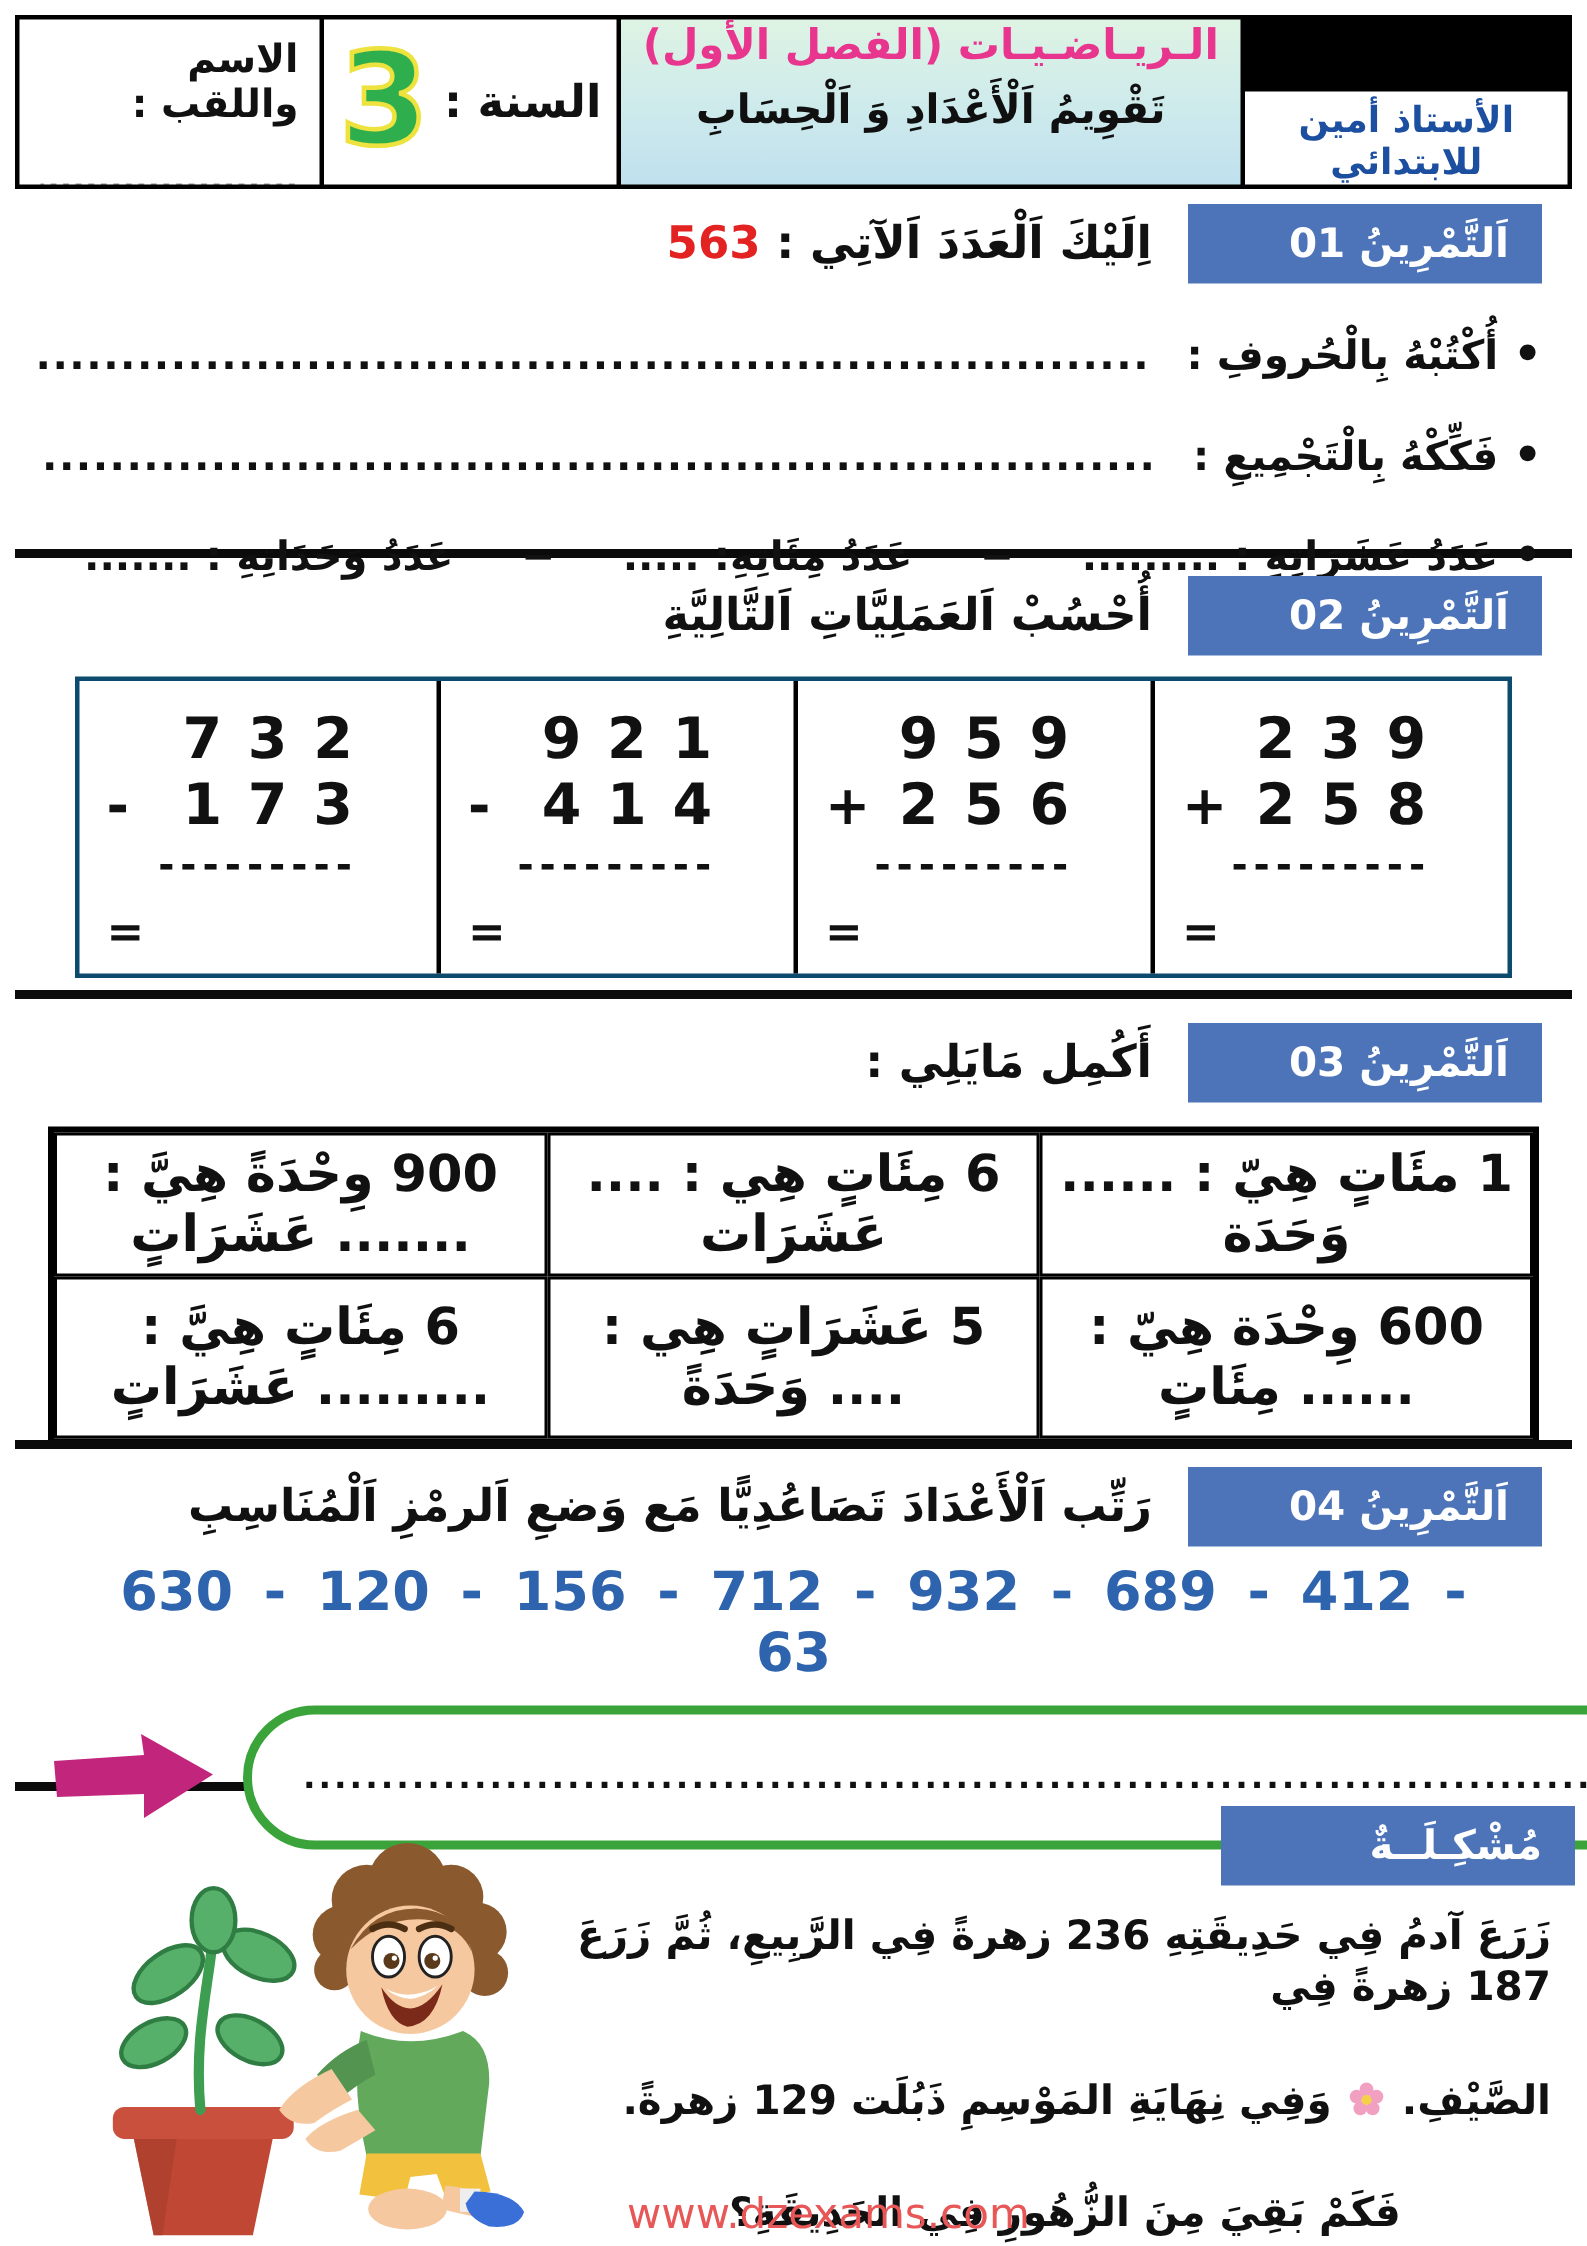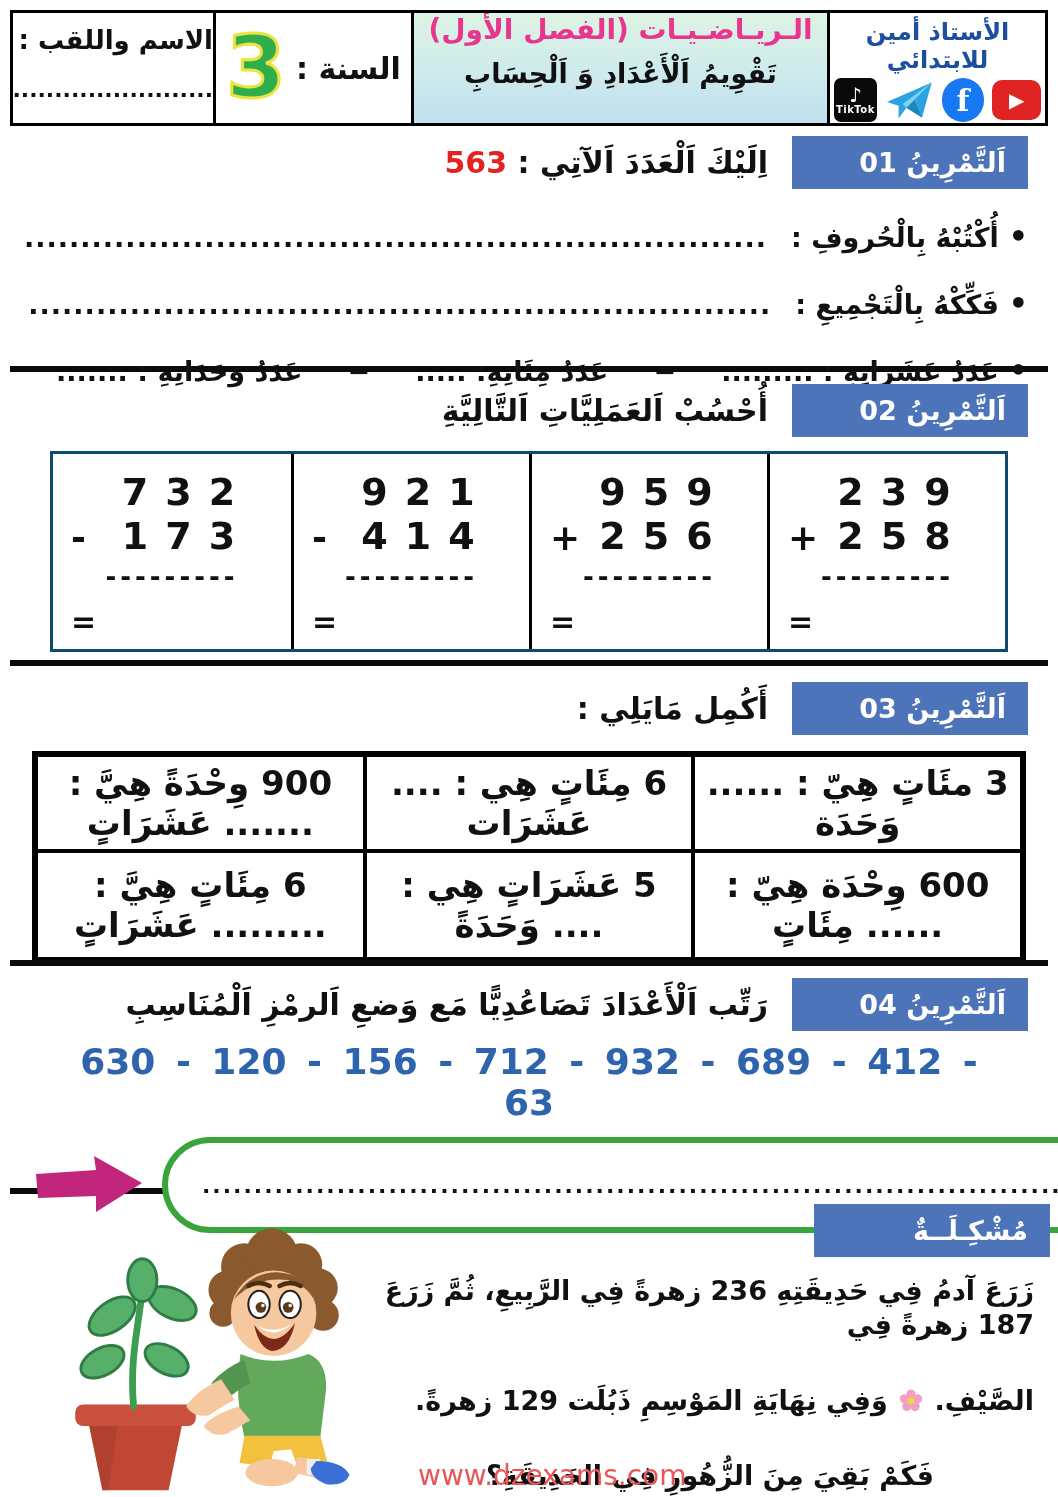--- a/index.html
+++ b/index.html
@@ -17,21 +17,21 @@
   
   .header {
     display: grid;
     grid-template-columns: 215px 413px 195px 1fr;
     gap: 3px;
     background: #000;
     border: 3px solid #000;
     height: 116px;
   }
   .hcell { background: #fff; overflow: hidden; }
-  .brand-cell { text-align: center; padding: 6px 4px 2px; }
+  .brand-cell { text-align: center; padding: 6px 4px 2px; margin-top: 48px; }
   .brand-title { color: #1d4fa0; font-weight: bold; font-size: 24px; line-height: 1.15; }
   .social-row { direction: ltr; display: flex; justify-content: center; align-items: center; gap: 8px; margin-top: 4px; }
   .icon-tiktok {
     width: 44px; height: 44px; background: #0a0a0a; border-radius: 7px;
     color: #fff; display: flex; flex-direction: column; align-items: center; justify-content: center;
     line-height: 1;
   }
   .icon-tiktok .note { font-size: 20px; }
   .icon-tiktok .tk-label { font-size: 10px; font-weight: bold; letter-spacing: 0.5px; }
   .icon-fb {
@@ -49,21 +49,21 @@
   }
   .subject-title { color: #e8368f; font-size: 28px; font-weight: bold; }
   .subject-subtitle { color: #101010; font-size: 27px; font-weight: bold; margin-top: 12px; }
   .year-cell { display: flex; align-items: center; justify-content: center; gap: 10px; }
   .year-label { font-size: 30px; font-weight: bold; }
   .year-value {
     font-size: 86px; font-weight: bold; color: #2fae4d; line-height: 0.9;
     -webkit-text-stroke: 3px #ede23e;
     text-shadow: 0 0 2px #ede23e;
   }
-  .name-cell { padding: 12px 0; }
+  .name-cell { padding: 12px 14px; }
   .name-label { font-size: 26px; font-weight: bold; }
   .name-dots { font-size: 22px; font-weight: bold; margin-top: 22px; white-space: nowrap; overflow: hidden; }
 
   
   .rule { height: 6px; background: #0b0b0b; margin: 2px 0; }
   .ex { padding: 12px 16px 8px; }
   .ex-head { display: flex; align-items: center; gap: 26px; margin-right: 6px; }
   .badge {
     background: #4d74b8; color: #fff; font-weight: bold; font-size: 27px;
     padding: 9px 20px; min-width: 232px; text-align: right; flex-shrink: 0;
@@ -244,21 +244,21 @@
   </div>
 
   <div class="rule"></div>
 
   <div class="ex ex3">
     <div class="ex-head">
       <div class="badge">اَلتَّمْرِينُ 03</div>
       <div class="ex-title">أَكُمِل مَايَلِي :</div>
     </div>
     <div class="grid3">
-      <div class="g3cell">3 مئَاتٍ هِيّ :  ...... وَحَدَة</div>
+      <div class="g3cell">1 مئَاتٍ هِيّ :  ...... وَحَدَة</div>
       <div class="g3cell">6 مِئَاتٍ هِي : .... عَشَرَات</div>
       <div class="g3cell">900 وِحْدَةً هِيَّ : ....... عَشَرَاتٍ</div>
       <div class="g3cell">600 وِحْدَة هِيّ :  ...... مِئَاتٍ</div>
       <div class="g3cell">5 عَشَرَاتٍ هِي : .... وَحَدَةً</div>
       <div class="g3cell">6 مِئَاتٍ هِيَّ : ......... عَشَرَاتٍ</div>
     </div>
   </div>
 
   <div class="rule"></div>
 

